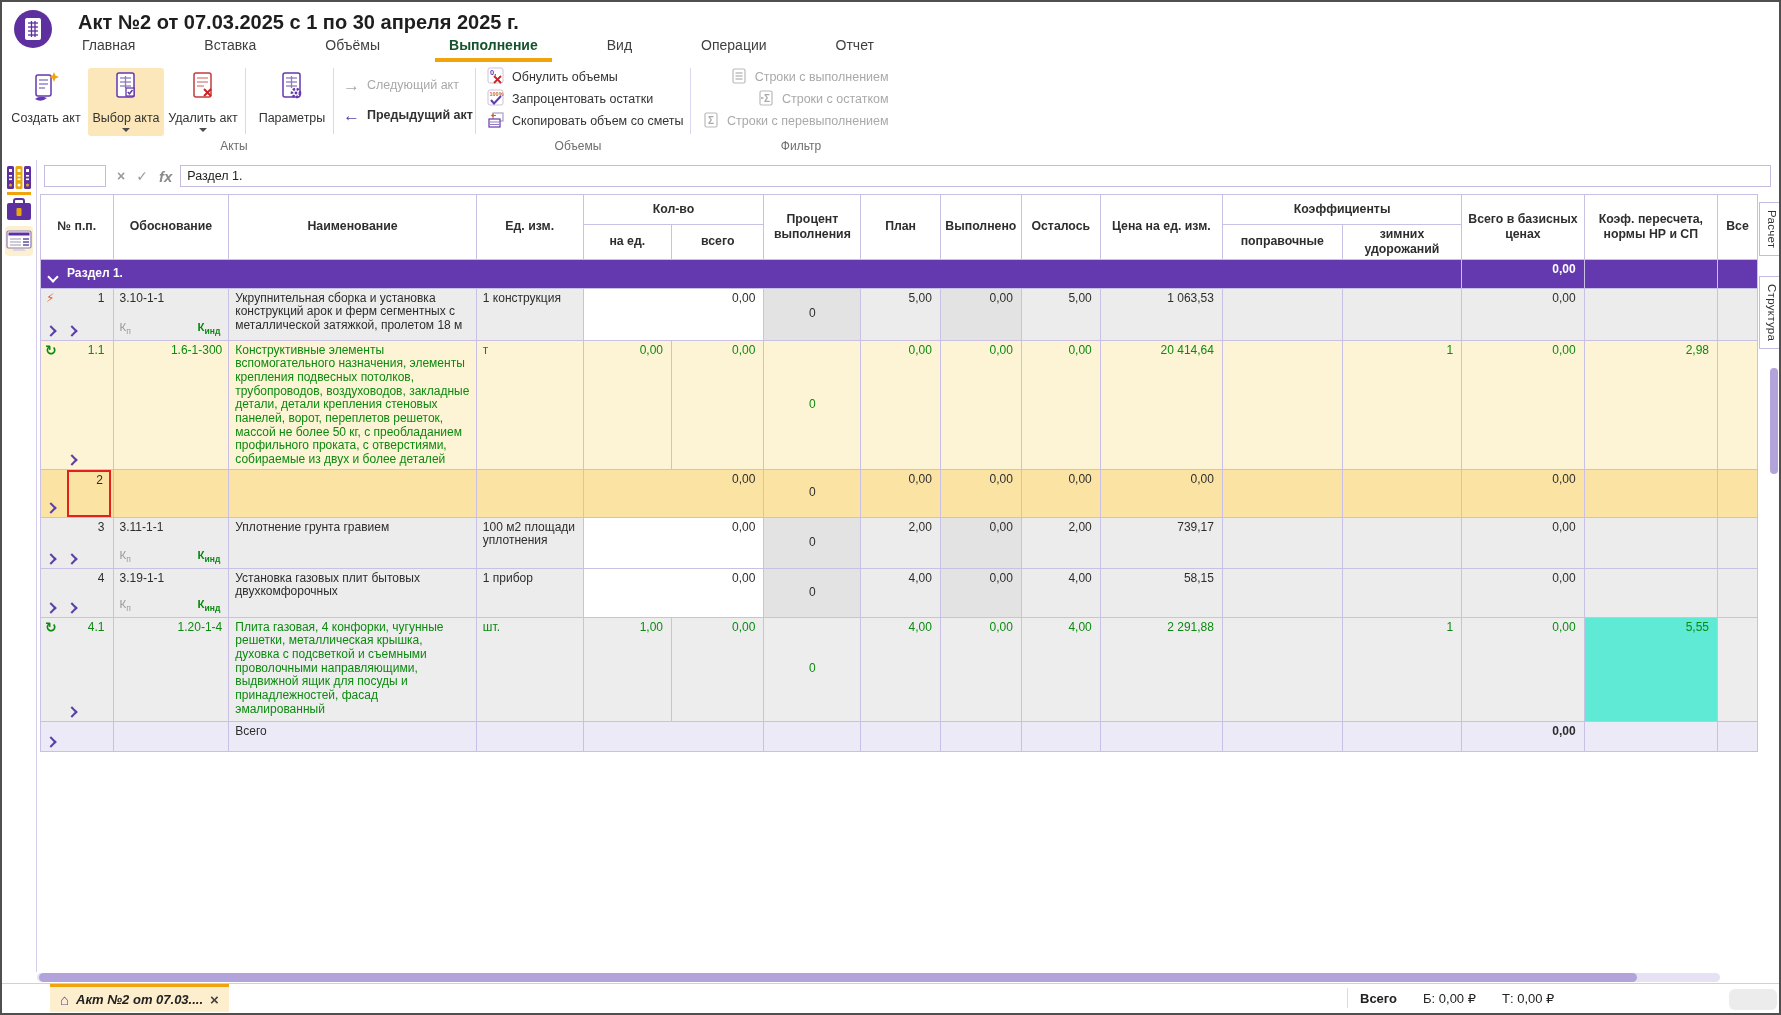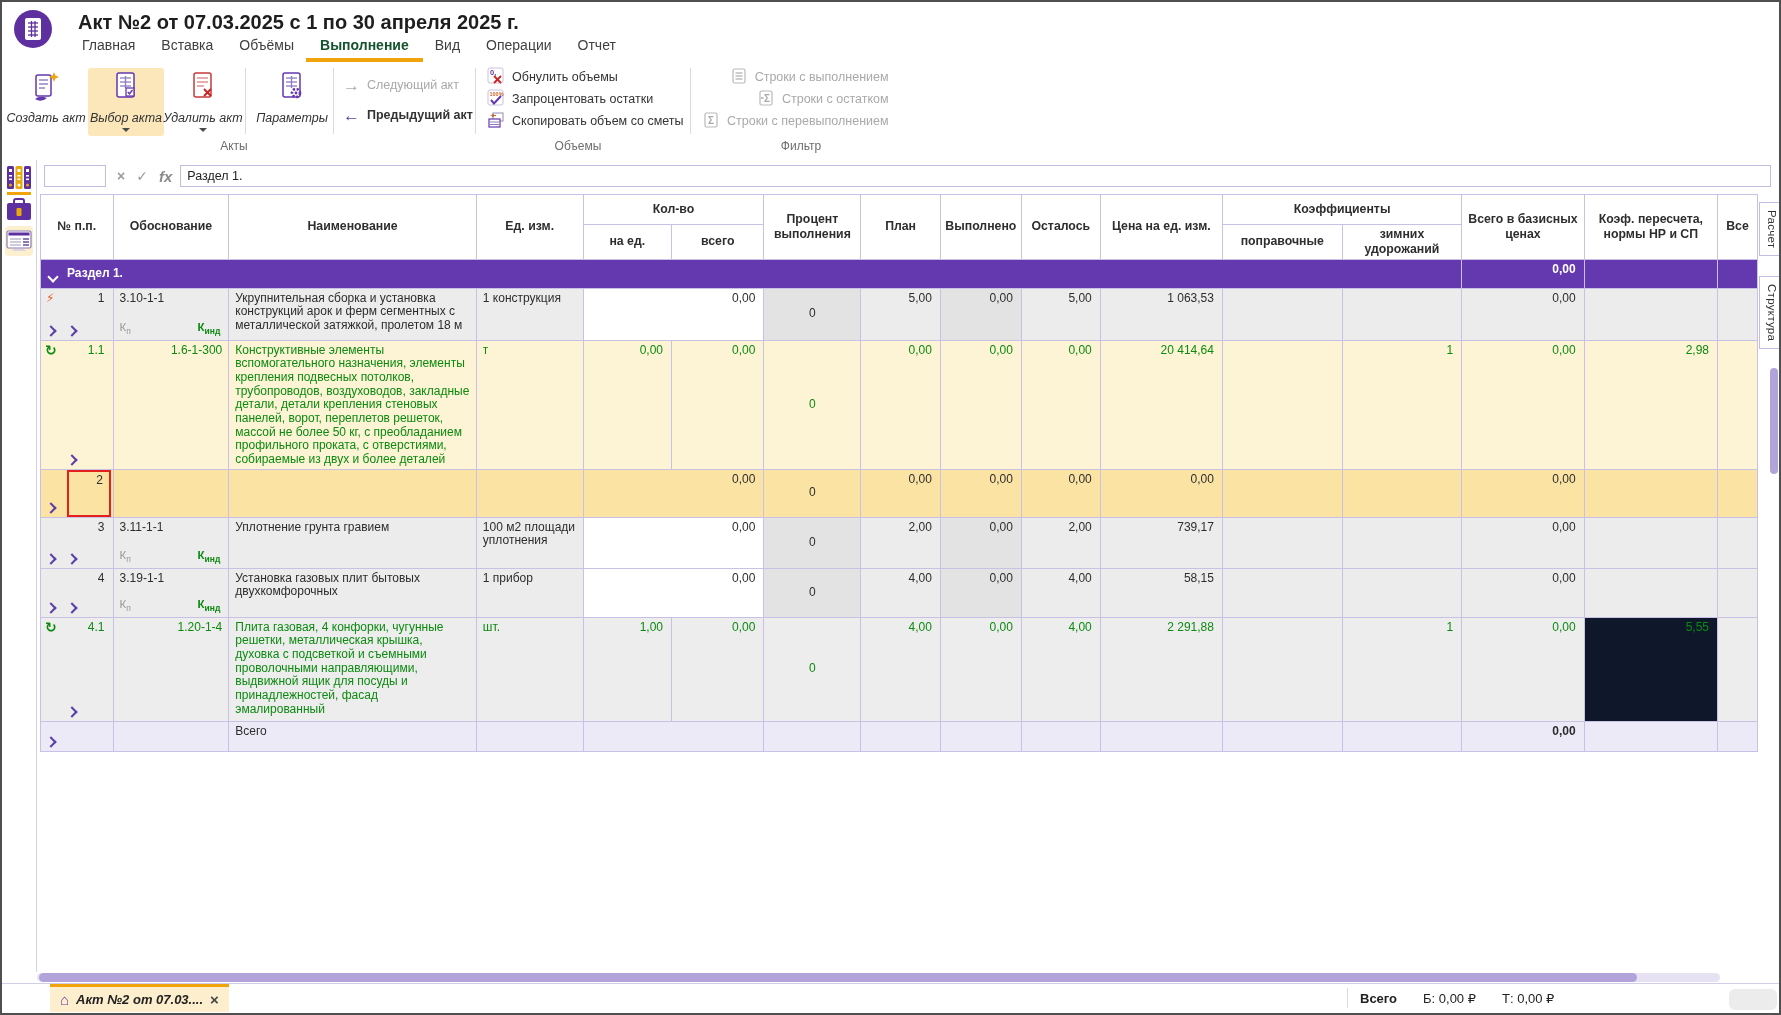--- a/index.html
+++ b/index.html
@@ -2,28 +2,28 @@
 <html><head>
 <meta charset="utf-8">
 <style>
   html,body{margin:0;padding:0;background:#888;}
   .app{position:relative;width:1781px;height:1015px;background:#fff;border:2px solid #4f4f4f;
        box-sizing:border-box;overflow:hidden;font-family:"Liberation Sans","DejaVu Sans",sans-serif;color:#2d2d2d;}
   
   .titlebar{position:absolute;left:0;top:0;width:100%;height:62px;background:#fff;}
   .logo{position:absolute;left:11px;top:7px;width:40px;height:40px;}
   .win-title{position:absolute;left:76px;top:9px;font-size:20px;font-weight:600;color:#1e1e1e;}
-  .tabs{position:absolute;left:78px;top:30px;display:flex;gap:22px;height:30px;align-items:flex-end;}
+  .tabs{position:absolute;left:78px;top:30px;display:flex;gap:65px;height:30px;align-items:flex-end;}
   .tab{position:relative;font-size:14px;color:#3f3f3f;padding:4px 2px 9px;cursor:default;}
   .tab.active{font-weight:700;color:#14532d;}
   .tab.active::after{content:"";position:absolute;left:-12px;right:-12px;bottom:0;height:4px;background:#f0a30a;}
   
   .ribbon{position:absolute;left:0;top:62px;width:100%;height:96px;background:#fff;border-bottom:1px solid #cfc8e8;}
   .rb-big{position:absolute;top:4px;width:76px;height:66px;display:flex;flex-direction:column;align-items:center;border-radius:3px;padding-top:2px;}
-  .rb-big .rb-lbl{font-size:12.5px;color:#333;margin-top:1px;white-space:nowrap;font-style:italic;}
+  .rb-big .rb-lbl{font-size:12.5px;color:#333;margin-top:1px;white-space:nowrap;}
   .rb-big.selected{background:#fbe7ba;}
   .dd{width:0;height:0;border-left:4px solid transparent;border-right:4px solid transparent;border-top:4px solid #4c4c4c;margin-top:3px;}
   .vsep{position:absolute;top:4px;height:66px;width:1px;background:#ddd6ee;}
   .rb-col{position:absolute;top:2px;display:flex;flex-direction:column;}
   .rb-sm{display:flex;align-items:center;gap:7px;height:22px;font-size:12.5px;color:#333;white-space:nowrap;}
   .rb-sm.disabled{color:#a9a9a9;}
   .rb-sm .arrow{font-size:17px;font-weight:700;line-height:1;}
   .grp-lbl{position:absolute;top:75px;font-size:12px;color:#6e6e6e;text-align:center;}
   
   .fbar{position:absolute;left:34px;right:0;top:158px;height:32px;display:flex;align-items:center;background:#fff;}
@@ -46,21 +46,21 @@
   .cn{text-align:center;vertical-align:middle !important;}
   .txt{padding:3px 6px 2px 6px !important;}
   .b{font-weight:700;}
   tr.sec td{background:#6438ae;color:#fff;font-weight:700;}
   tr.sec .sec-l{padding:0 0 0 8px !important;vertical-align:middle !important;}
   tr.item td{background:#ececec;}
   tr.item td.shade{background:#e3e3e3;}
   tr.item td.qtyw{background:#fff;}
   tr.res1 td{background:#fcf4d4;color:#0c8a10;}
   tr.res2 td{background:#ededed;color:#0c8a10;}
-  tr.res2 td.salmon{background:#0f172a;}
+  tr.res2 td.salmon{background:#5eead4;}
   tr.sel td{background:#fbe3a4;}
   tr.tot td{background:#edeaf8;}
   td.blacktxt{color:#2d2d2d;}
   .c-num{position:relative;}
   .nval{position:absolute;top:3px;right:8px;}
   .bolt{position:absolute;top:3px;left:5px;font-size:12px;color:#e8571e;}
   .recyc{position:absolute;top:2px;left:4px;font-size:14px;font-weight:700;color:#0c8a10;line-height:1;}
   .chevs{position:absolute;bottom:5px;left:6px;display:flex;gap:13px;}
   .chevs.slot2{left:27px;}
   .chev{display:inline-block;width:6px;height:6px;border-right:2px solid #5b3fa8;border-bottom:2px solid #5b3fa8;transform:rotate(-45deg);}

